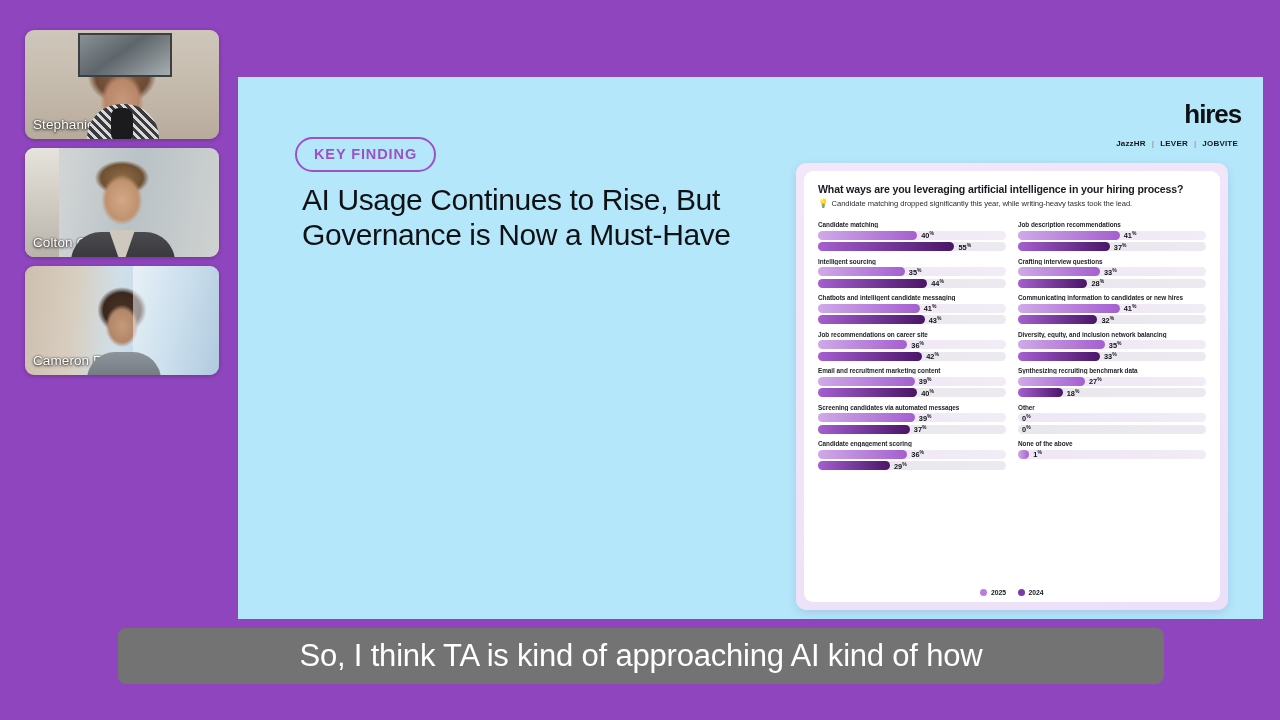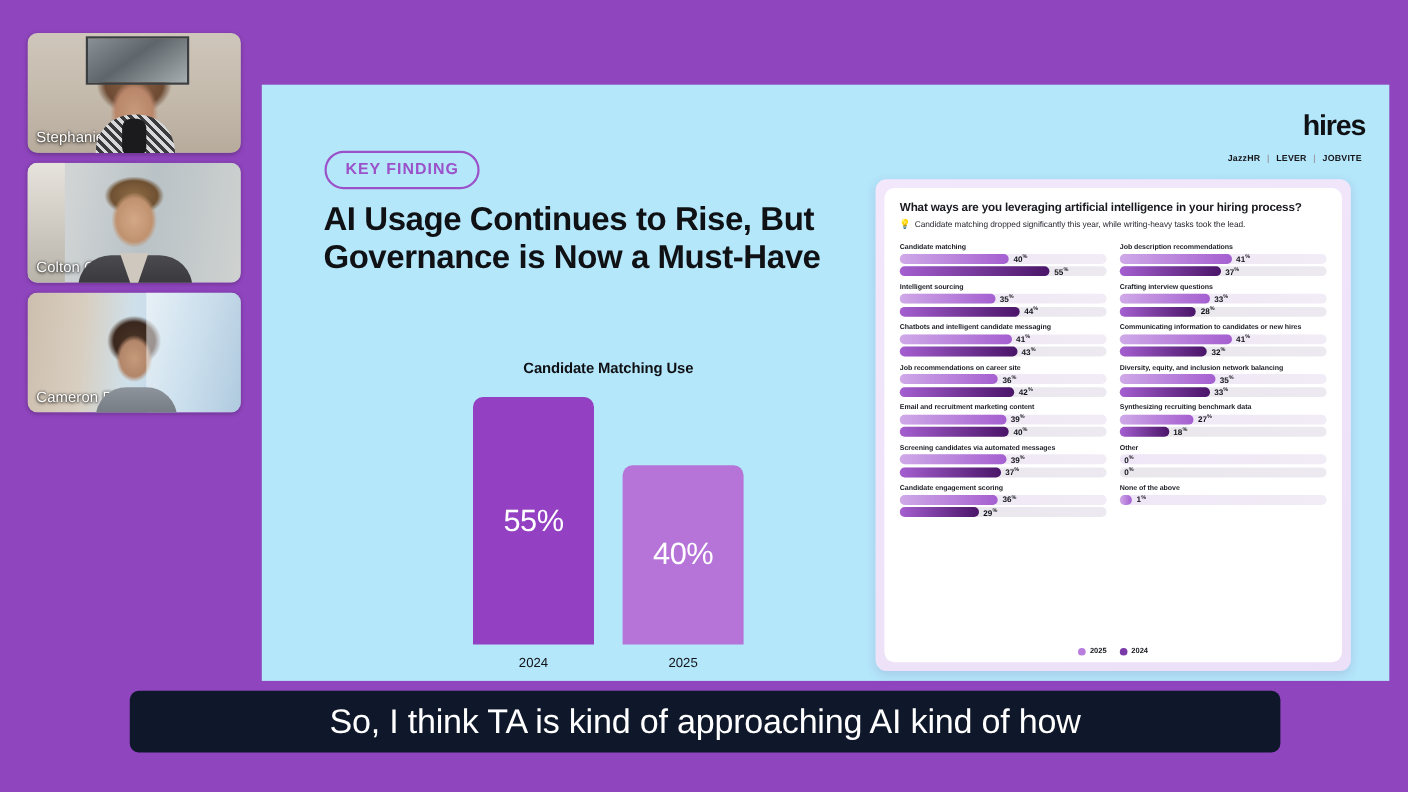--- a/index.html
+++ b/index.html
@@ -67,22 +67,22 @@
     background: #b5e7fb;
   }
 
   .pill {
     position: absolute; left: 57px; top: 60px;
     padding: 7px 17px 8px; border: 2px solid #9b52c9;
     border-radius: 999px; color: #9b52c9;
     font-size: 14.5px; font-weight: bold; letter-spacing: .9px;
   }
   .headline {
-    position: absolute; left: 56px; top: 105px; width: 470px;
-    font-size: 30px; font-weight: bold; line-height: 1.18;
+    position: absolute; left: 64px; top: 105px; width: 470px;
+    font-size: 30px; font-weight: normal; line-height: 1.18;
     color: #101114; letter-spacing: -.4px;
   }
 
   
   .chart-block { position: absolute; left: 150px; top: 250px; width: 330px; }
   .chart-title { text-align: center; font-size: 13.5px; font-weight: bold; color: #0f1013; letter-spacing: -.1px; }
   .bars { position: relative; height: 245px; margin-top: 22px; display: flex;
           justify-content: center; align-items: flex-end; gap: 26px; }
   .barwrap { width: 110px; text-align: center; }
   .bar {
@@ -137,21 +137,21 @@
             display: flex; justify-content: center; gap: 12px; align-items: center; }
   .lg { display: flex; align-items: center; gap: 3.5px; font-size: 6.8px; font-weight: bold; color: #15171c; }
   .dot { width: 7px; height: 7px; border-radius: 50%; }
   .dot25 { background: #b87ddd; }
   .dot24 { background: #7a3ba8; }
 
   
   .caption {
     position: absolute; left: 118px; top: 628px;
     width: 1046px; height: 56px;
-    background: #0f172a; border-radius: 8px;
+    background: #737373; border-radius: 8px;
     display: flex; align-items: center; justify-content: center;
   }
   .caption-text { color: #ffffff; font-size: 31px; letter-spacing: -.2px; white-space: nowrap; }
 </style>
 </head>
 <body>
 
 <div id="stage">
 
   <div class="filmstrip">
@@ -174,37 +174,20 @@
 
     <div class="headline">AI Usage Continues to Rise, But Governance is Now a Must-Have</div>
 
     <div class="logo">
       <div class="logo-word">hires</div>
       <div class="logo-sub">
         <span>JazzHR</span><span class="logo-div">|</span><span>LEVER</span><span class="logo-div">|</span><span>JOBVITE</span>
       </div>
     </div>
 
-    <div class="chart-block">
-      <div class="chart-title">Candidate Matching Use</div>
-      <div class="bars">
-        <div class="barwrap">
-          <div class="bar bar-2024" id="bar0" style="height: 224.583px;">
-            <span class="val">55%</span>
-          </div>
-          <div class="barlabel">2024</div>
-        </div>
-        <div class="barwrap">
-          <div class="bar bar-2025" id="bar1" style="height: 163.333px;">
-            <span class="val">40%</span>
-          </div>
-          <div class="barlabel">2025</div>
-        </div>
-      </div>
-    </div>
 
     <div class="panel">
       <div class="panel-inner">
         <div class="panel-q">What ways are you leveraging artificial intelligence in your hiring process?</div>
         <div class="panel-note">
           <span class="bulb">💡</span>
           <span>Candidate matching dropped significantly this year, while writing-heavy tasks took the lead.</span>
         </div>
 
         <div class="cols">

